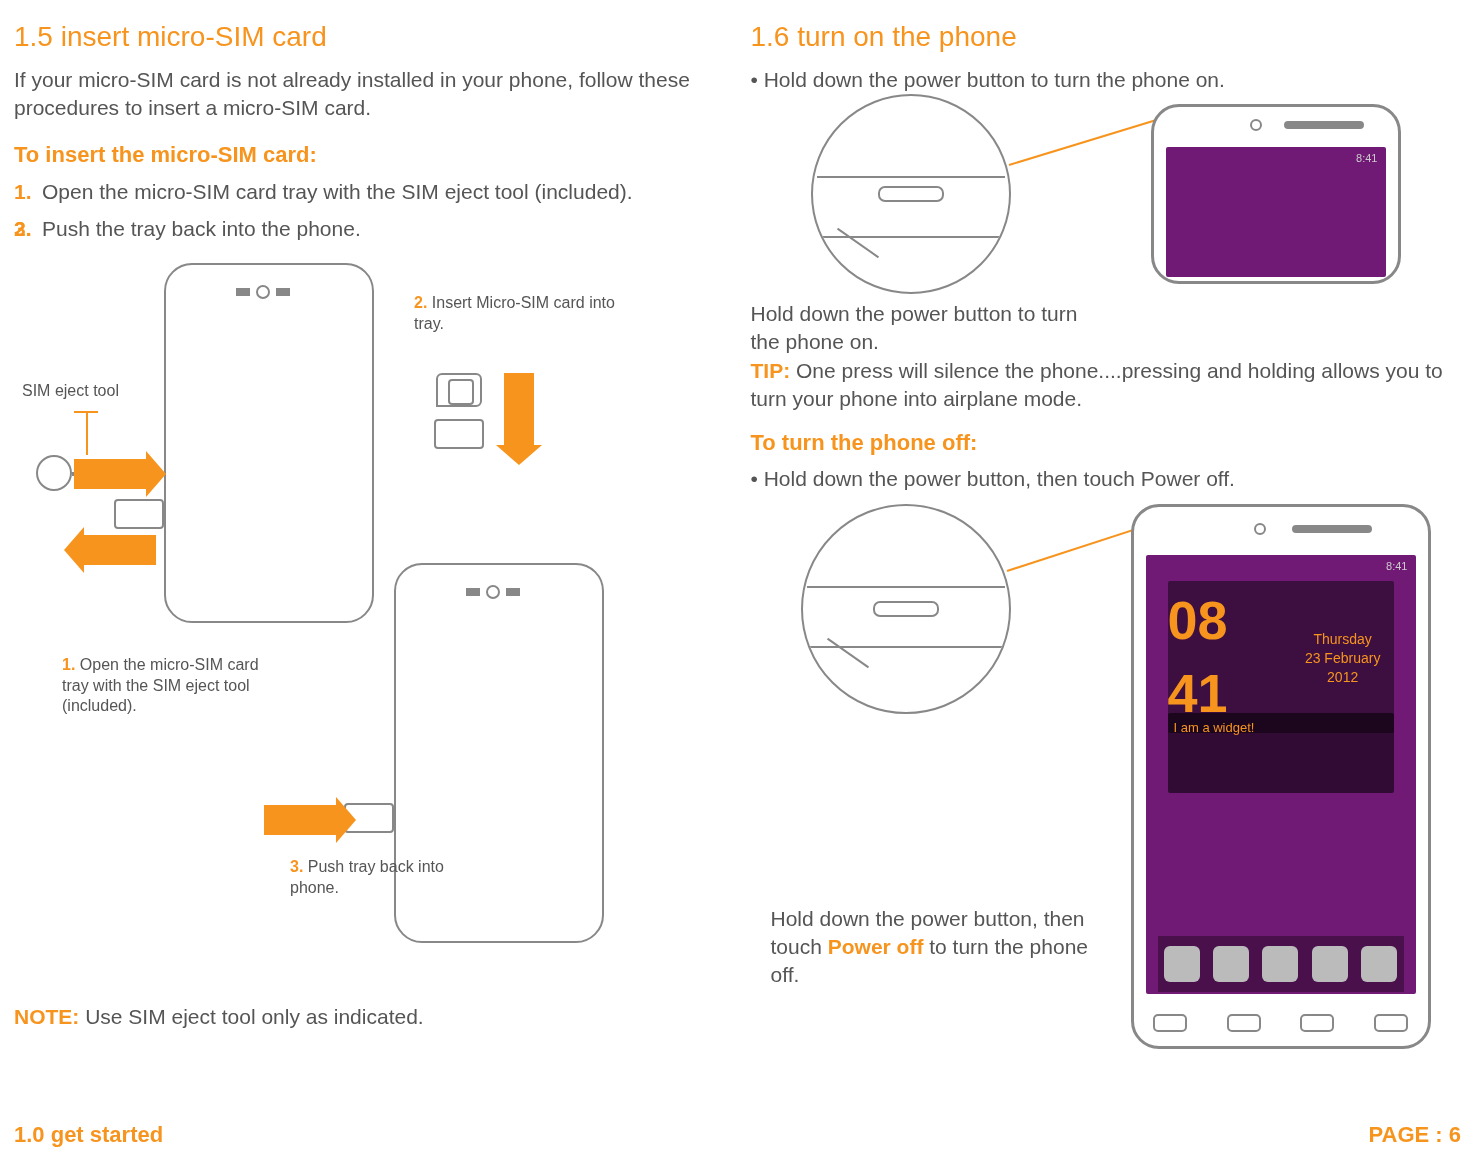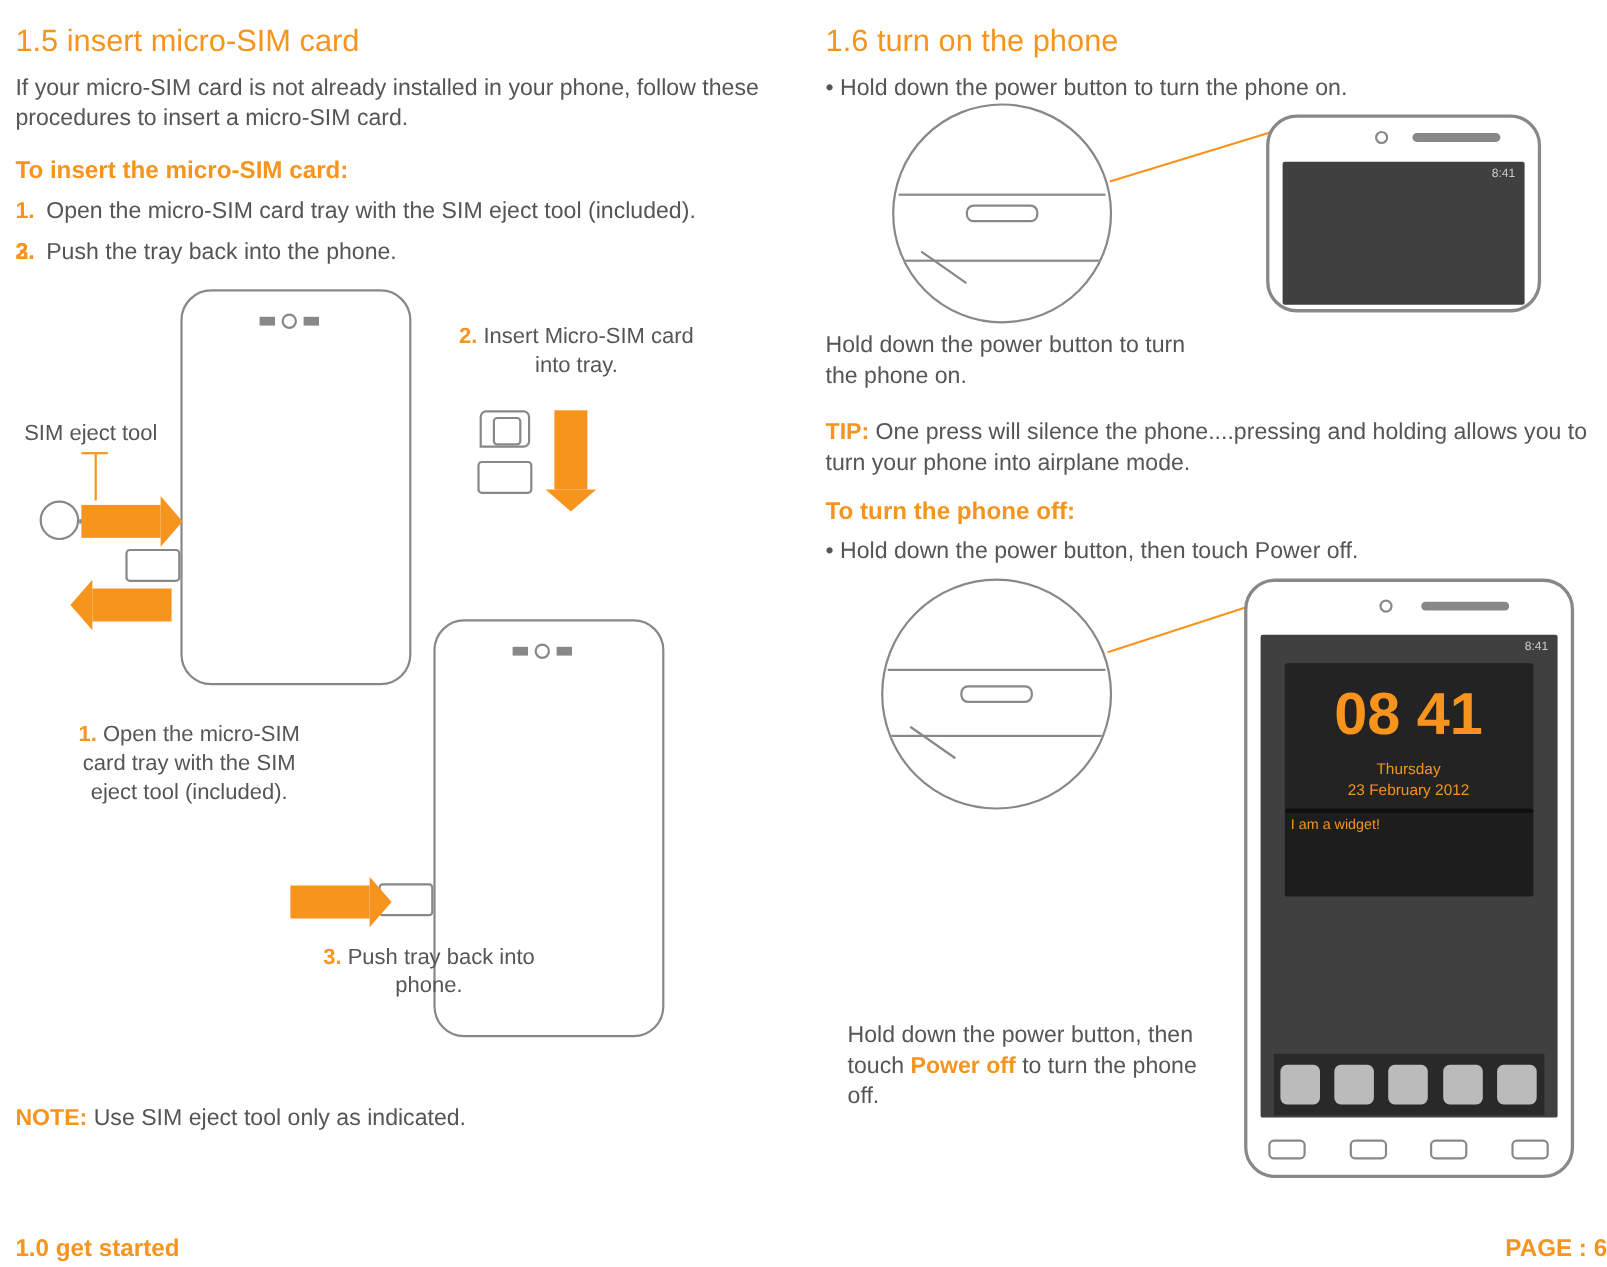--- a/index.html
+++ b/index.html
@@ -35,21 +35,21 @@
     padding-right: 0px;
     color: #f7941e; font-weight: bold; font-size: 22px;
   }
   .diagram-area { position: relative; width: 100%; height: 720px; margin-top: 20px; }
   .phone {
     position: absolute; border: 2px solid #888; border-radius: 28px; background: #fff;
   }
   .camera { position:absolute; display:flex; gap:6px; align-items:center; }
   .camera .bar { width:14px; height:8px; background:#888; }
   .camera .dot { width:14px; height:14px; border:2px solid #888; border-radius:50%; }
-  .caption { position: absolute; font-size: 20px; line-height: 1.3; text-align: center; }
+  .caption { position: absolute; font-size: 16px; line-height: 1.3; }
   .caption .cnum { color: #f7941e; font-weight: bold; }
   .arrow-right {
     position: absolute; width:72px; height:30px; background:#f7941e;
   }
   .arrow-right::after {
     content:""; position:absolute; right:-20px; top:-8px;
     border-left:20px solid #f7941e; border-top:23px solid transparent; border-bottom:23px solid transparent;
   }
   .arrow-left {
     position: absolute; width:72px; height:30px; background:#f7941e;
@@ -99,32 +99,32 @@
   .lens .edge2{position:absolute; left:4px; right:4px; top:140px; height:2px; background:#888;}
   .lens .diag{position:absolute; left:20px; top:146px; width:50px; height:2px; background:#888; transform:rotate(35deg);}
   .leader{ position:absolute; height:2px; background:#f7941e; transform-origin:left center;}
   .leader-dot{ position:absolute; width:8px; height:8px; background:#f7941e; border-radius:50%;}
   .phone-front {
     position:absolute; border:3px solid #888; border-radius:28px; background:#fff;
   }
   .speaker{position:absolute; width:80px; height:8px; background:#888; border-radius:4px;}
   .fcam{position:absolute; width:12px; height:12px; border:2px solid #888; border-radius:50%;}
   .screen{
-    position:absolute; left:12px; right:12px; background:#404040; border-radius:2px;
+    position:absolute; left:12px; right:12px; background:#701a75; border-radius:2px;
   }
   .navkeys{
     position:absolute; left:0; right:0; display:flex; justify-content:space-around; align-items:center;
   }
   .navkeys span{
     width:34px; height:18px; border:2px solid #888; border-radius:5px; display:inline-block;
   }
   .clock{
-    position:absolute; left:22px; right:22px; top:26px; height:136px;
+    position:absolute; left:22px; right:22px; top:26px; height:152px;
     background:rgba(0,0,0,.45); color:#f7941e; font-weight:bold; font-size:54px;
-    display:flex; flex-direction:column; align-items:center; justify-content:center; border-radius:2px;
+    display:flex; flex-direction:row; align-items:center; justify-content:center; border-radius:2px;
   }
   .clock .dateline{font-size:14px; color:#f7941e; font-weight:normal; margin-top:4px;}
   .widgetbox{
     position:absolute; left:22px; right:22px; top:158px; height:80px;
     background:rgba(0,0,0,.55); color:#aaa; font-size:11px; padding:6px; border-radius:2px; overflow:hidden;
   }
   .widgetbox .wt{color:#f7941e; font-size:13px;}
   .dock{
     position:absolute; left:12px; right:12px; bottom:2px; height:56px;
     background:rgba(0,0,0,.35); display:flex; justify-content:space-around; align-items:center;
@@ -220,21 +220,21 @@
       <div class="phone-front" style="left:400px; top:0; width:250px; height:180px;">
         <div class="fcam" style="left:96px; top:12px;"></div>
         <div class="speaker" style="left:130px; top:14px;"></div>
         <div class="screen" style="top:40px; bottom:4px;">
           <span class="status">8:41</span>
         </div>
       </div>
     </div>
     <p class="right-caption">Hold down the power button to turn the phone on.</p>
 
-    <p style="margin-top:22px;">
+    <p style="">
       <span class="tip-label">TIP:</span>
       <span>One press will silence the phone....pressing and holding allows you to turn your phone into airplane mode.</span>
     </p>
 
     <div class="sub">To turn the phone off:</div>
     <p class="bullet">• Hold down the power button, then touch Power off.</p>
 
     <div class="fig fig2">
       <div class="lens" style="left:50px; top:0; width:210px; height:210px;">
         <div class="edge1"></div>

